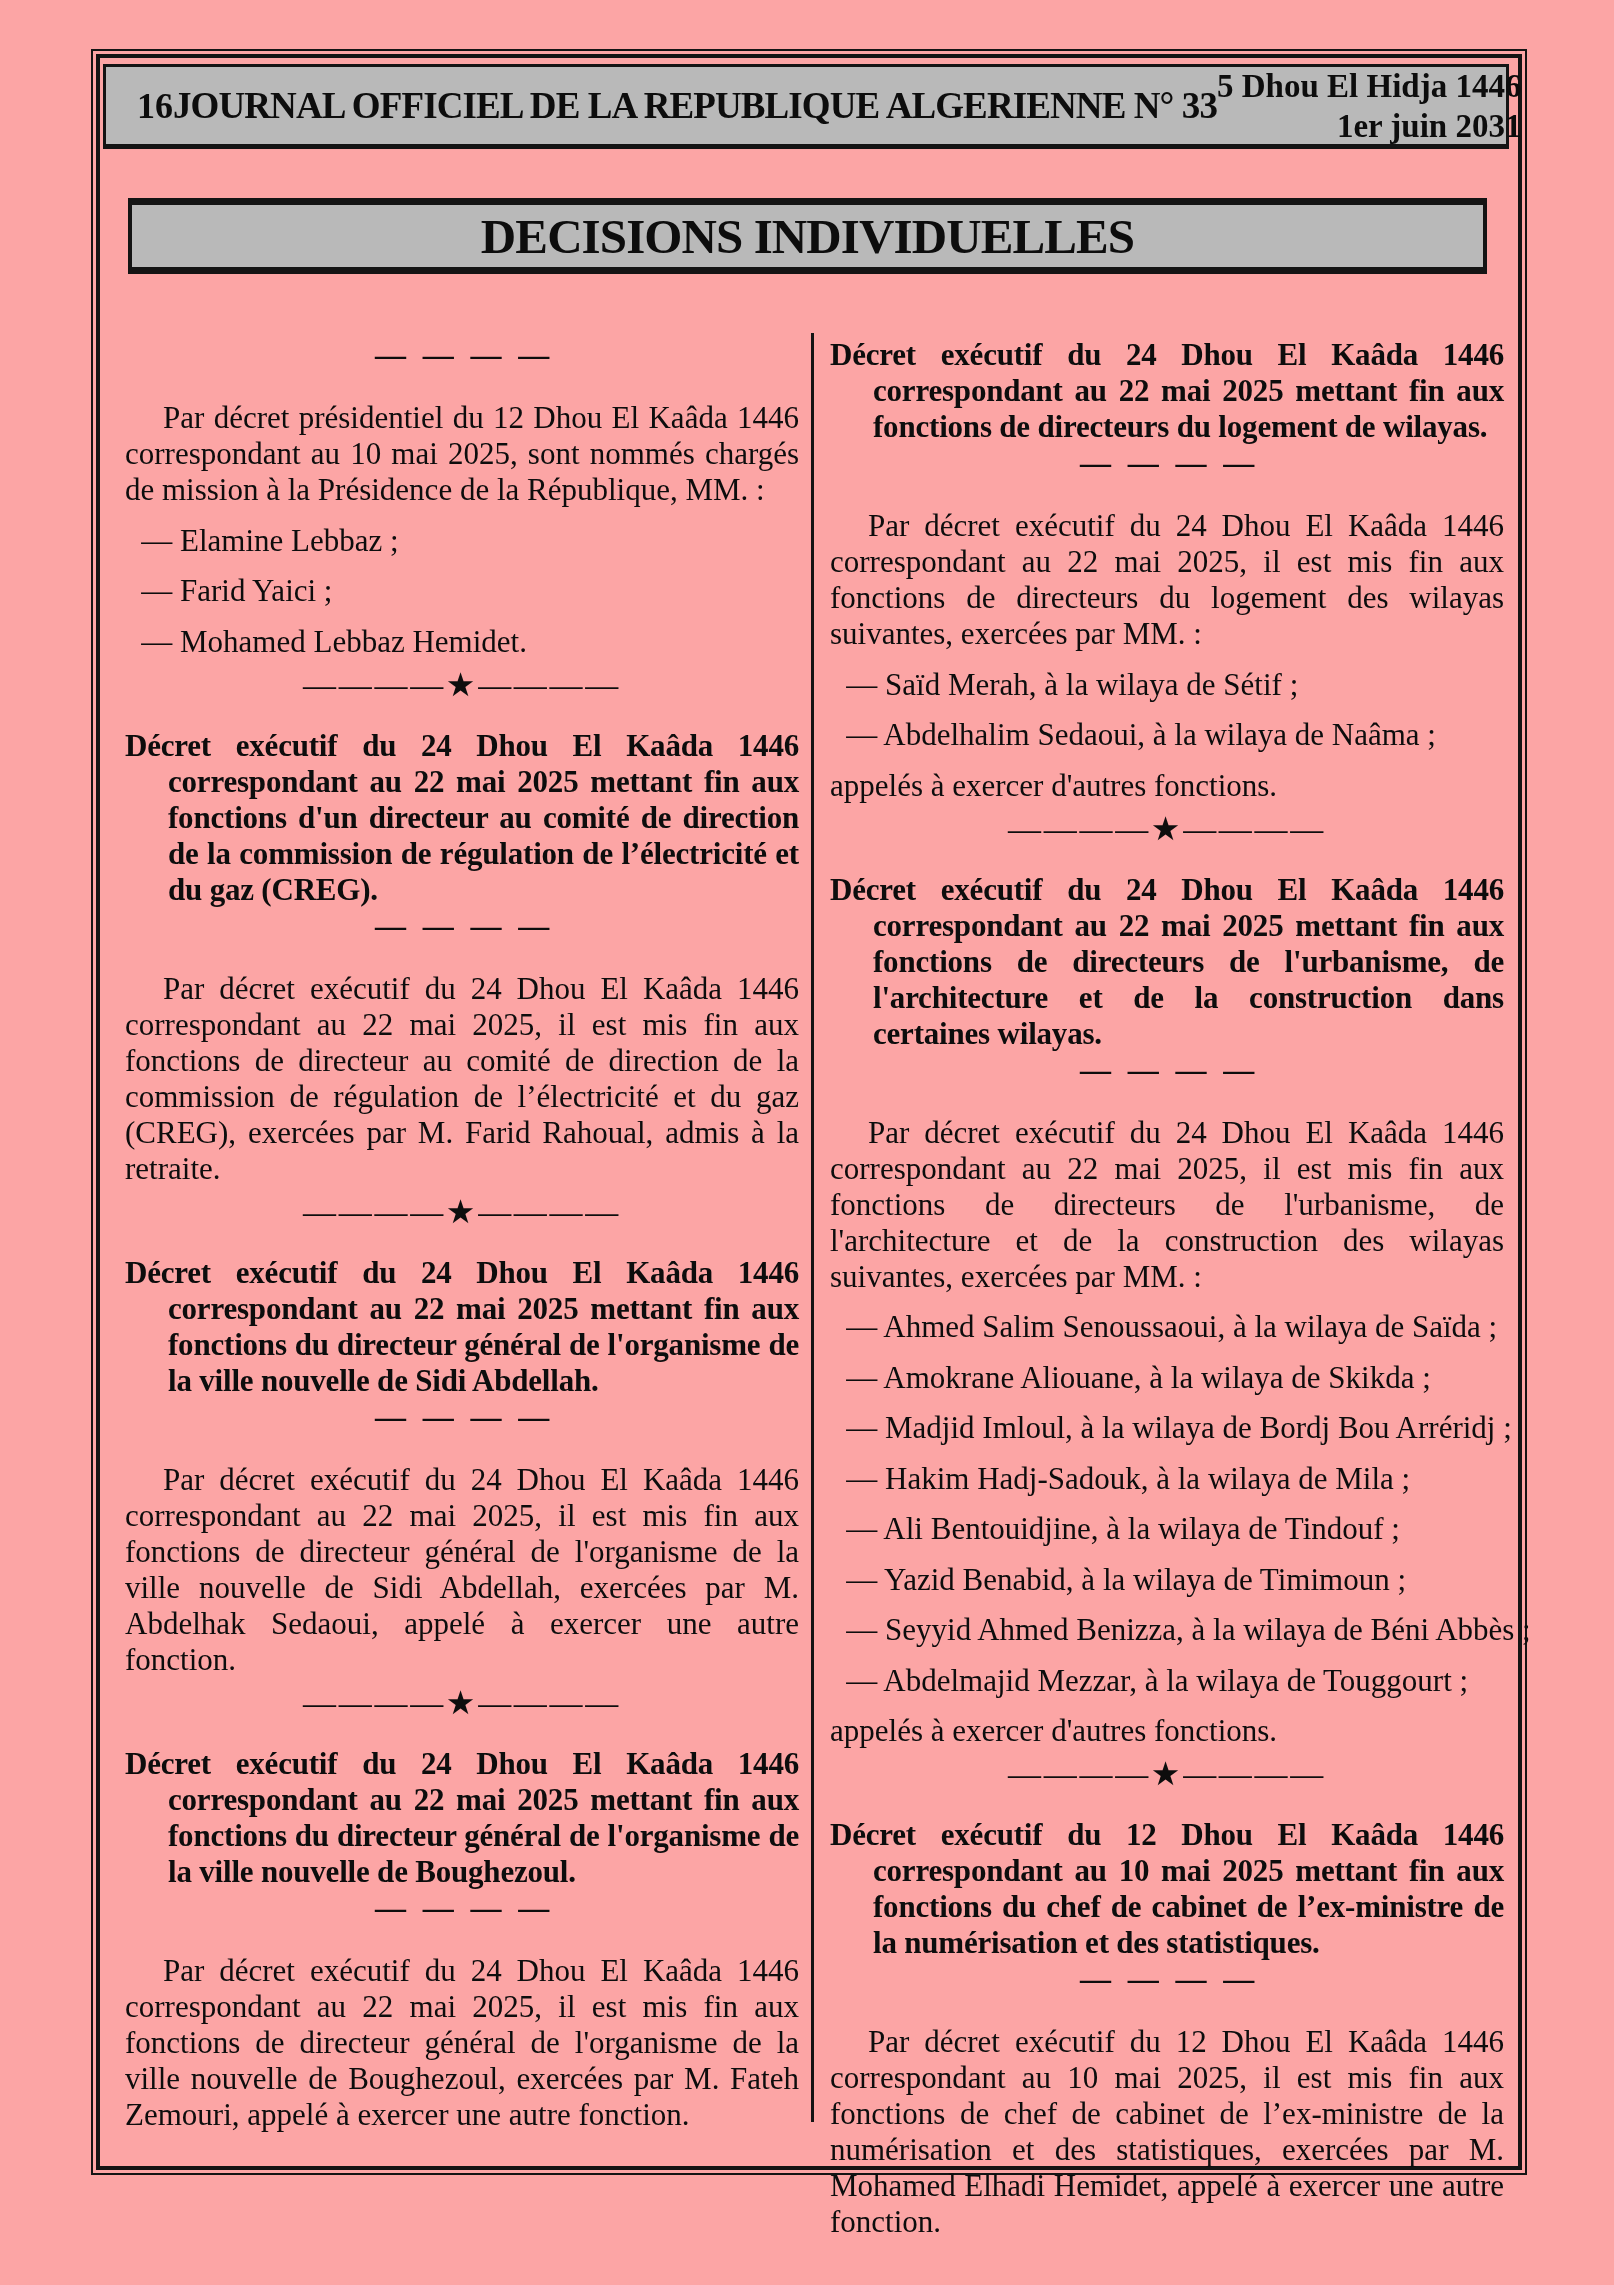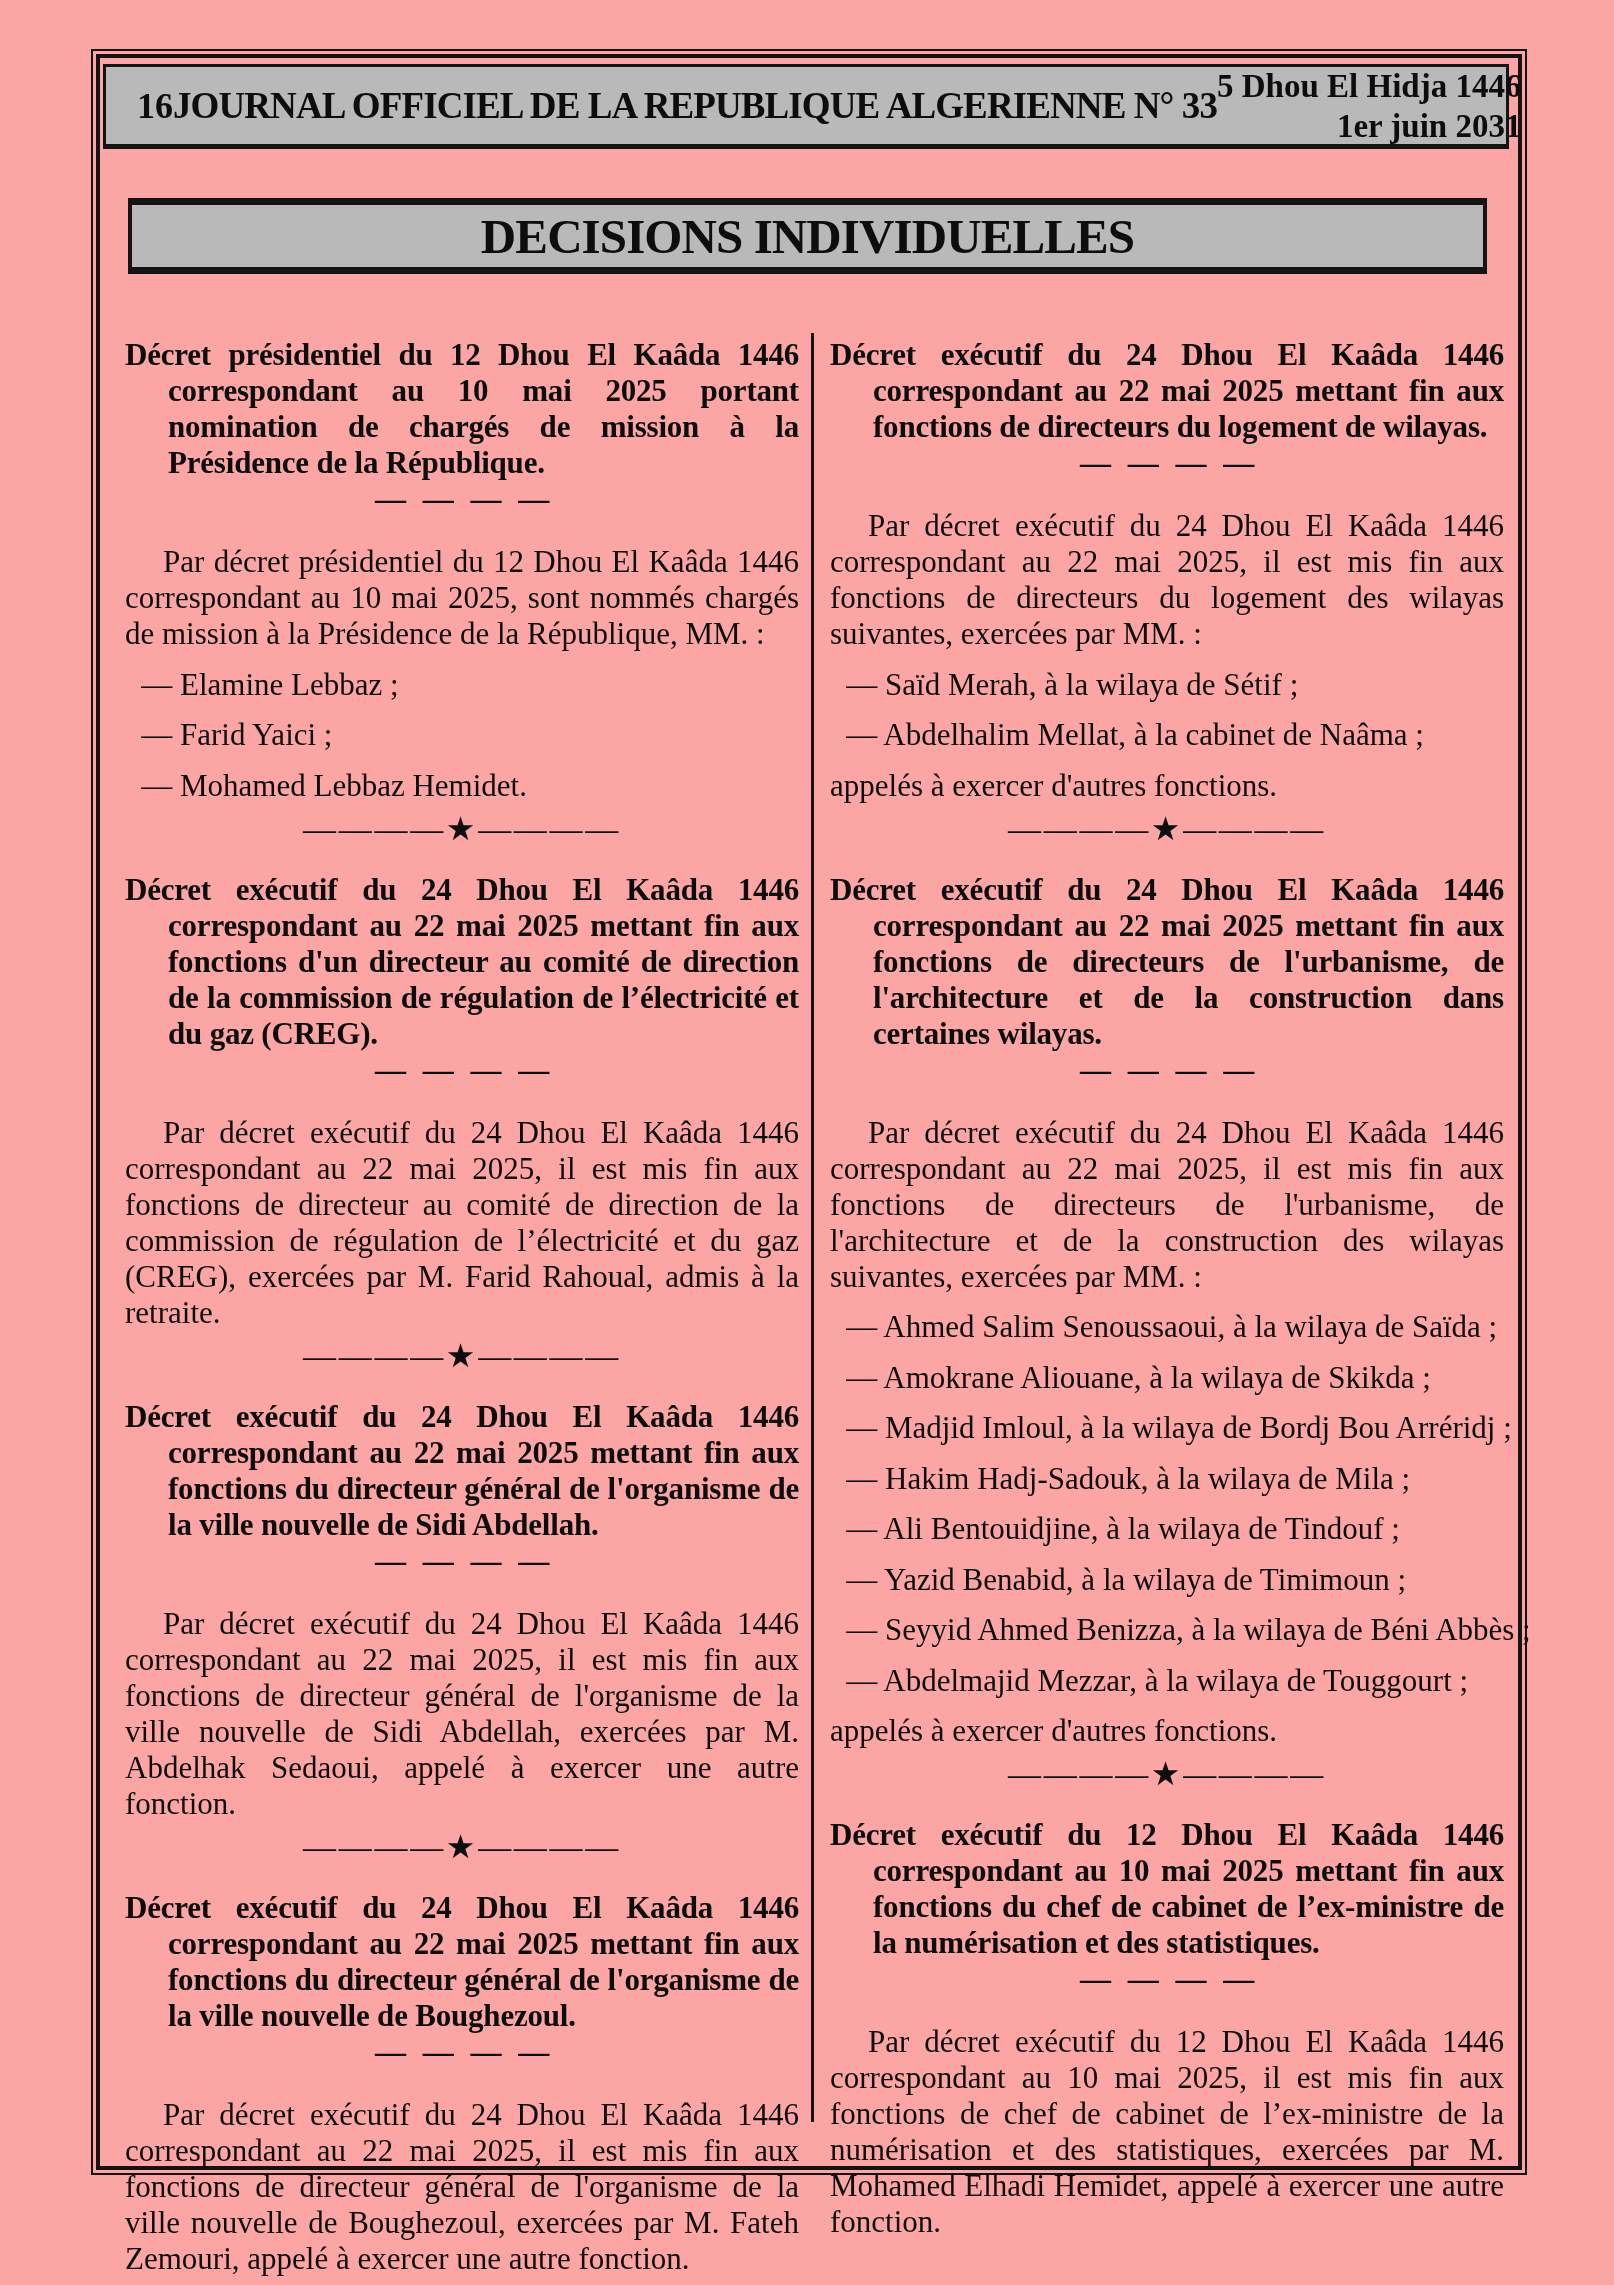--- a/index.html
+++ b/index.html
@@ -63,21 +63,20 @@
       <div>5 Dhou El Hidja 1446</div>
       <div>1er juin 2031</div>
     </span>
   </div>
 
   <div class="banner">
     <span>DECISIONS INDIVIDUELLES</span>
   </div>
 
   <div class="col col-left" id="col-left">
-      <div class="block-title">Décret présidentiel du 12 Dhou El Kaâda 1446 correspondant au 10 mai 2025 portant nomination de chargés de mission à la Présidence de la République.</div>
       <div class="sep-dash">— — — —</div>
       <div class="block-para">Par décret présidentiel du 12 Dhou El Kaâda 1446 correspondant au 10 mai 2025, sont nommés chargés de mission à la Présidence de la République, MM. :</div>
       <div class="block-item">— Elamine Lebbaz ;</div>
       <div class="block-item">— Farid Yaici ;</div>
       <div class="block-item">— Mohamed Lebbaz Hemidet.</div>
       <div class="sep-star">————★————</div>
       <div class="block-title">Décret exécutif du 24 Dhou El Kaâda 1446 correspondant au 22 mai 2025 mettant fin aux fonctions d'un directeur au comité de direction de la commission de régulation de l’électricité et du gaz (CREG).</div>
       <div class="sep-dash">— — — —</div>
       <div class="block-para">Par décret exécutif du 24 Dhou El Kaâda 1446 correspondant au 22 mai 2025, il est mis fin aux fonctions de directeur au comité de direction de la commission de régulation de l’électricité et du gaz (CREG), exercées par M. Farid Rahoual, admis à la retraite.</div>
       <div class="sep-star">————★————</div>
@@ -88,21 +87,21 @@
       <div class="block-title">Décret exécutif du 24 Dhou El Kaâda 1446 correspondant au 22 mai 2025 mettant fin aux fonctions du directeur général de l'organisme de la ville nouvelle de Boughezoul.</div>
       <div class="sep-dash">— — — —</div>
       <div class="block-para">Par décret exécutif du 24 Dhou El Kaâda 1446 correspondant au 22 mai 2025, il est mis fin aux fonctions de directeur général de l'organisme de la ville nouvelle de Boughezoul, exercées par M. Fateh Zemouri, appelé à exercer une autre fonction.</div>
     </div>
   <div class="divider"></div>
   <div class="col col-right" id="col-right">
       <div class="block-title">Décret exécutif du 24 Dhou El Kaâda 1446 correspondant au 22 mai 2025 mettant fin aux fonctions de directeurs du logement de wilayas.</div>
       <div class="sep-dash">— — — —</div>
       <div class="block-para">Par décret exécutif du 24 Dhou El Kaâda 1446 correspondant au 22 mai 2025, il est mis fin aux fonctions de directeurs du logement des wilayas suivantes, exercées par MM. :</div>
       <div class="block-item">— Saïd Merah, à la wilaya de Sétif ;</div>
-      <div class="block-item">— Abdelhalim Mellat, à la cabinet de Naâma ;</div>
+      <div class="block-item">— Abdelhalim Sedaoui, à la wilaya de Naâma ;</div>
       <div class="block-para closing">appelés à exercer d'autres fonctions.</div>
       <div class="sep-star">————★————</div>
       <div class="block-title">Décret exécutif du 24 Dhou El Kaâda 1446 correspondant au 22 mai 2025 mettant fin aux fonctions de directeurs de l'urbanisme, de l'architecture et de la construction dans certaines wilayas.</div>
       <div class="sep-dash">— — — —</div>
       <div class="block-para">Par décret exécutif du 24 Dhou El Kaâda 1446 correspondant au 22 mai 2025, il est mis fin aux fonctions de directeurs de l'urbanisme, de l'architecture et de la construction des wilayas suivantes, exercées par MM. :</div>
       <div class="block-item">— Ahmed Salim Senoussaoui, à la wilaya de Saïda ;</div>
       <div class="block-item">— Amokrane Aliouane, à la wilaya de Skikda ;</div>
       <div class="block-item">— Madjid Imloul, à la wilaya de Bordj Bou Arréridj ;</div>
       <div class="block-item">— Hakim Hadj-Sadouk, à la wilaya de Mila ;</div>
       <div class="block-item">— Ali Bentouidjine, à la wilaya de Tindouf ;</div>

